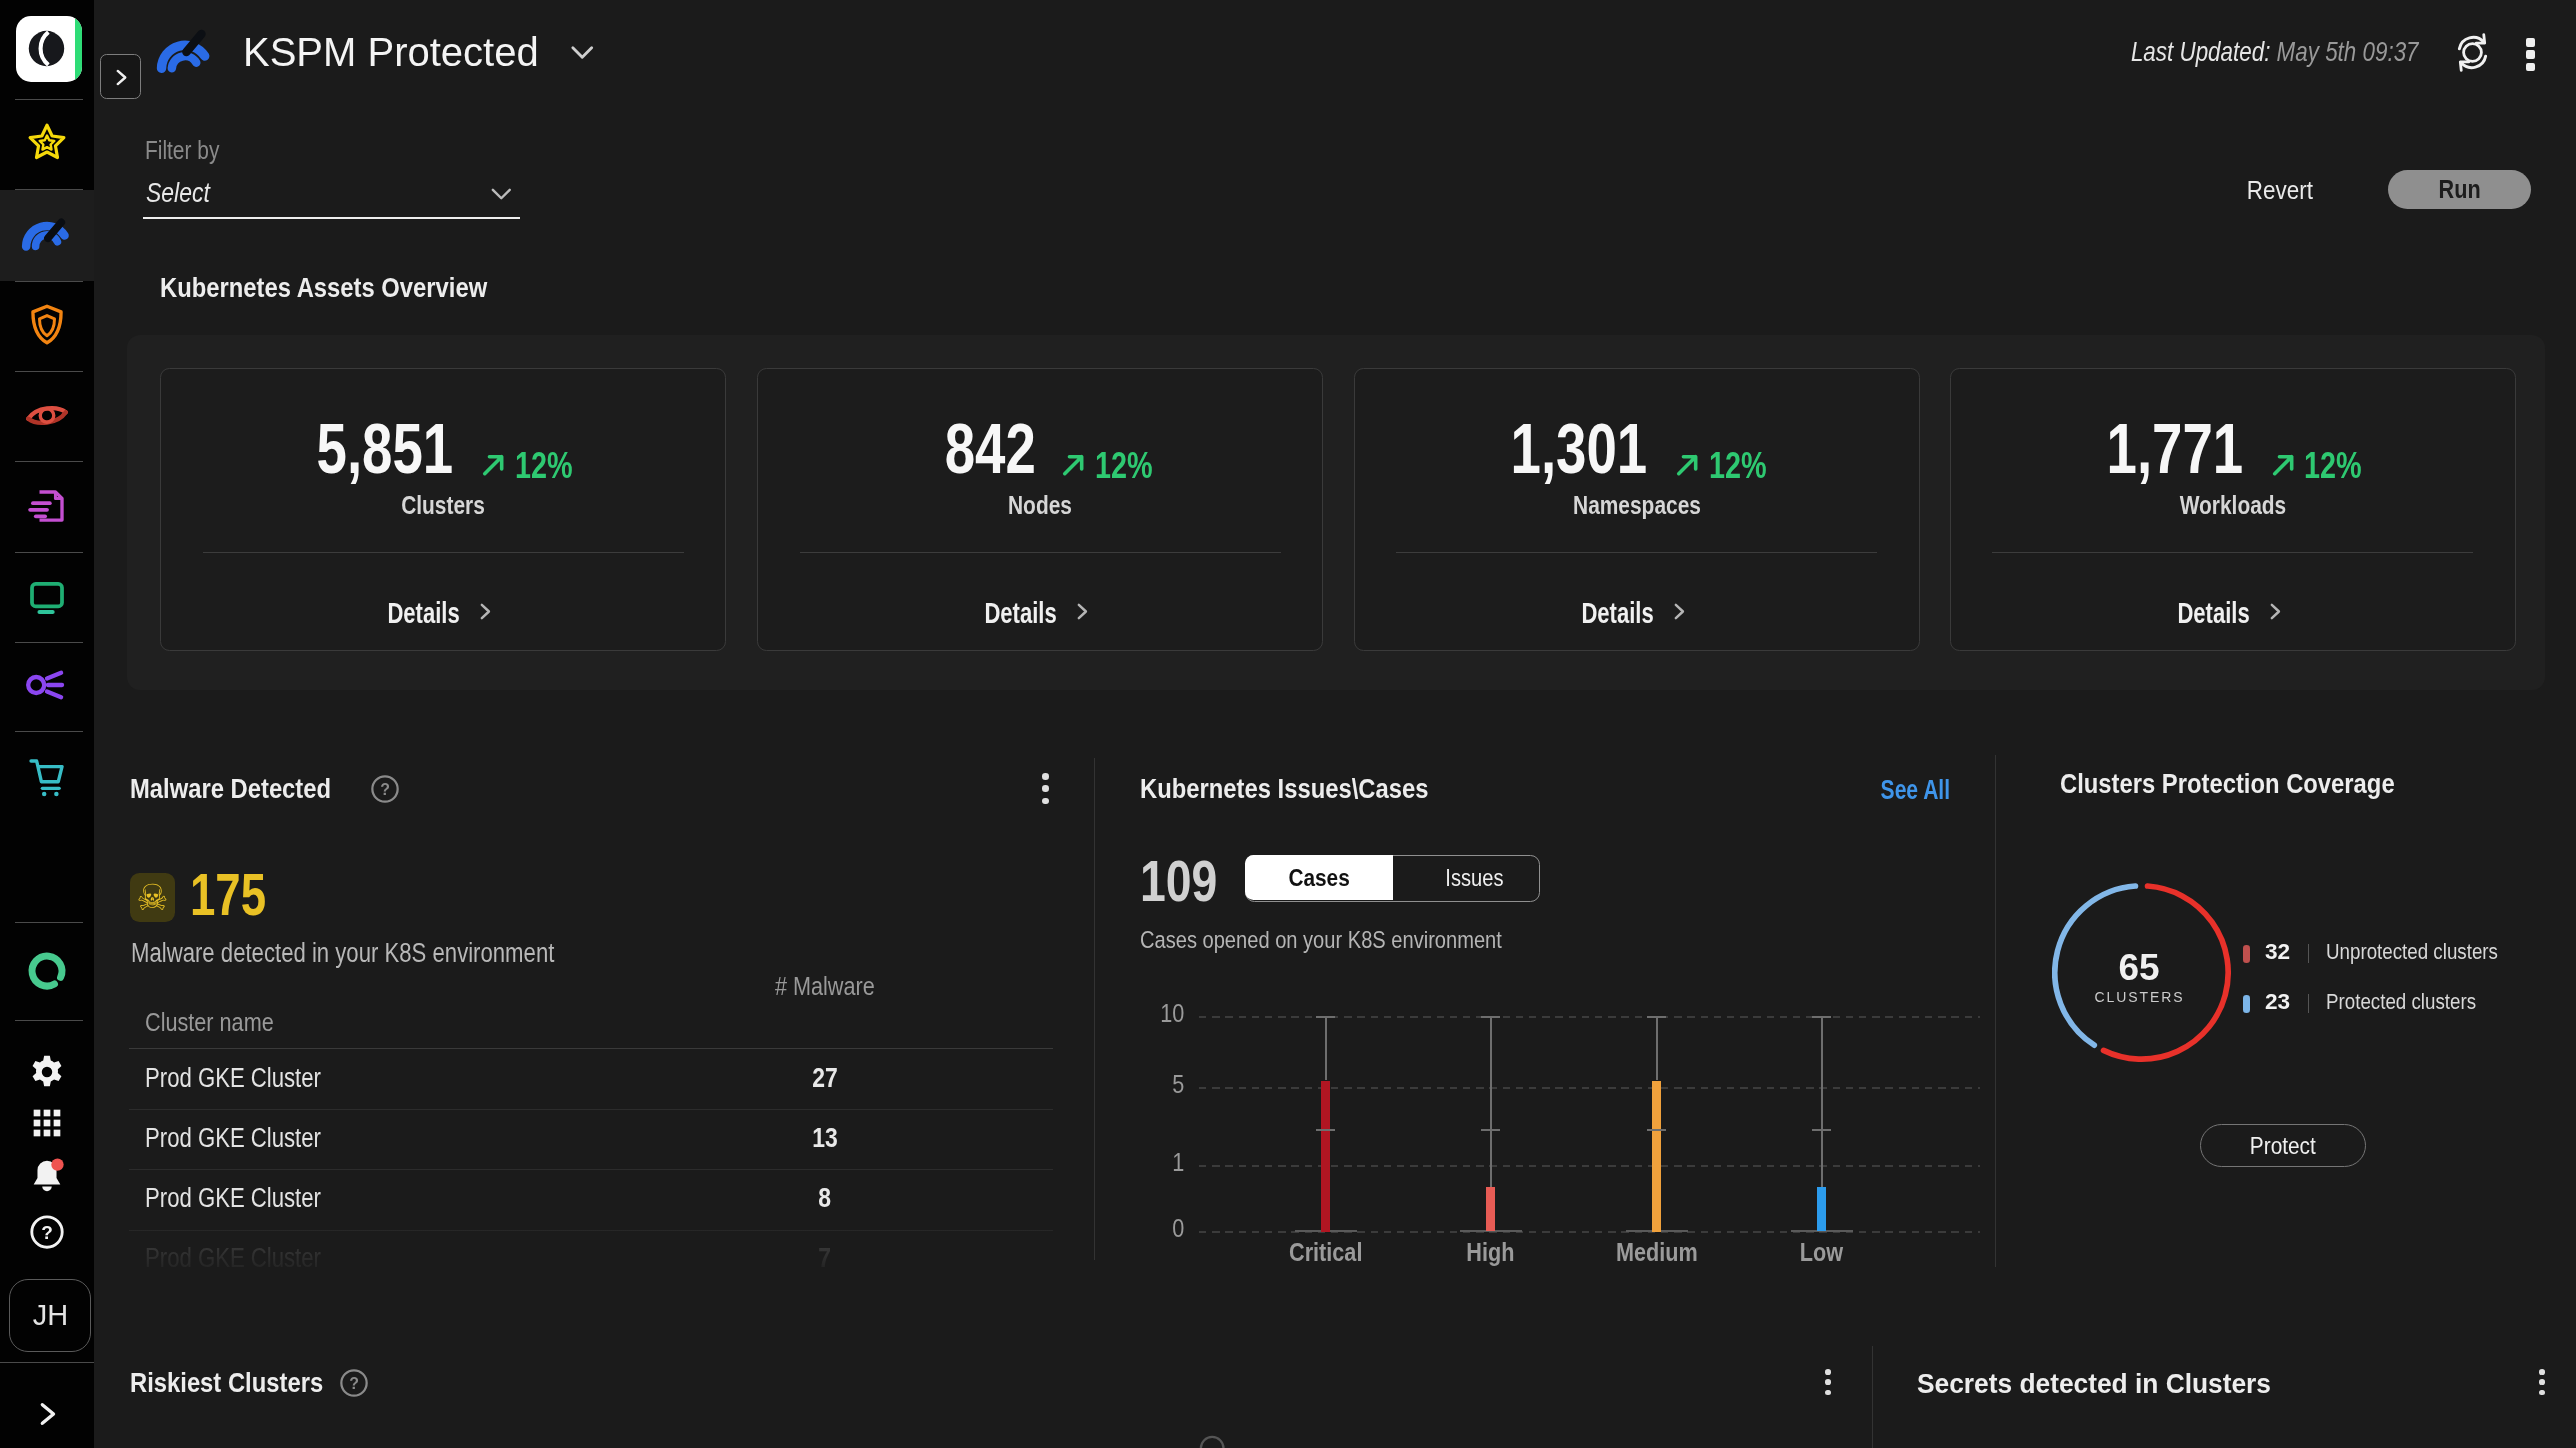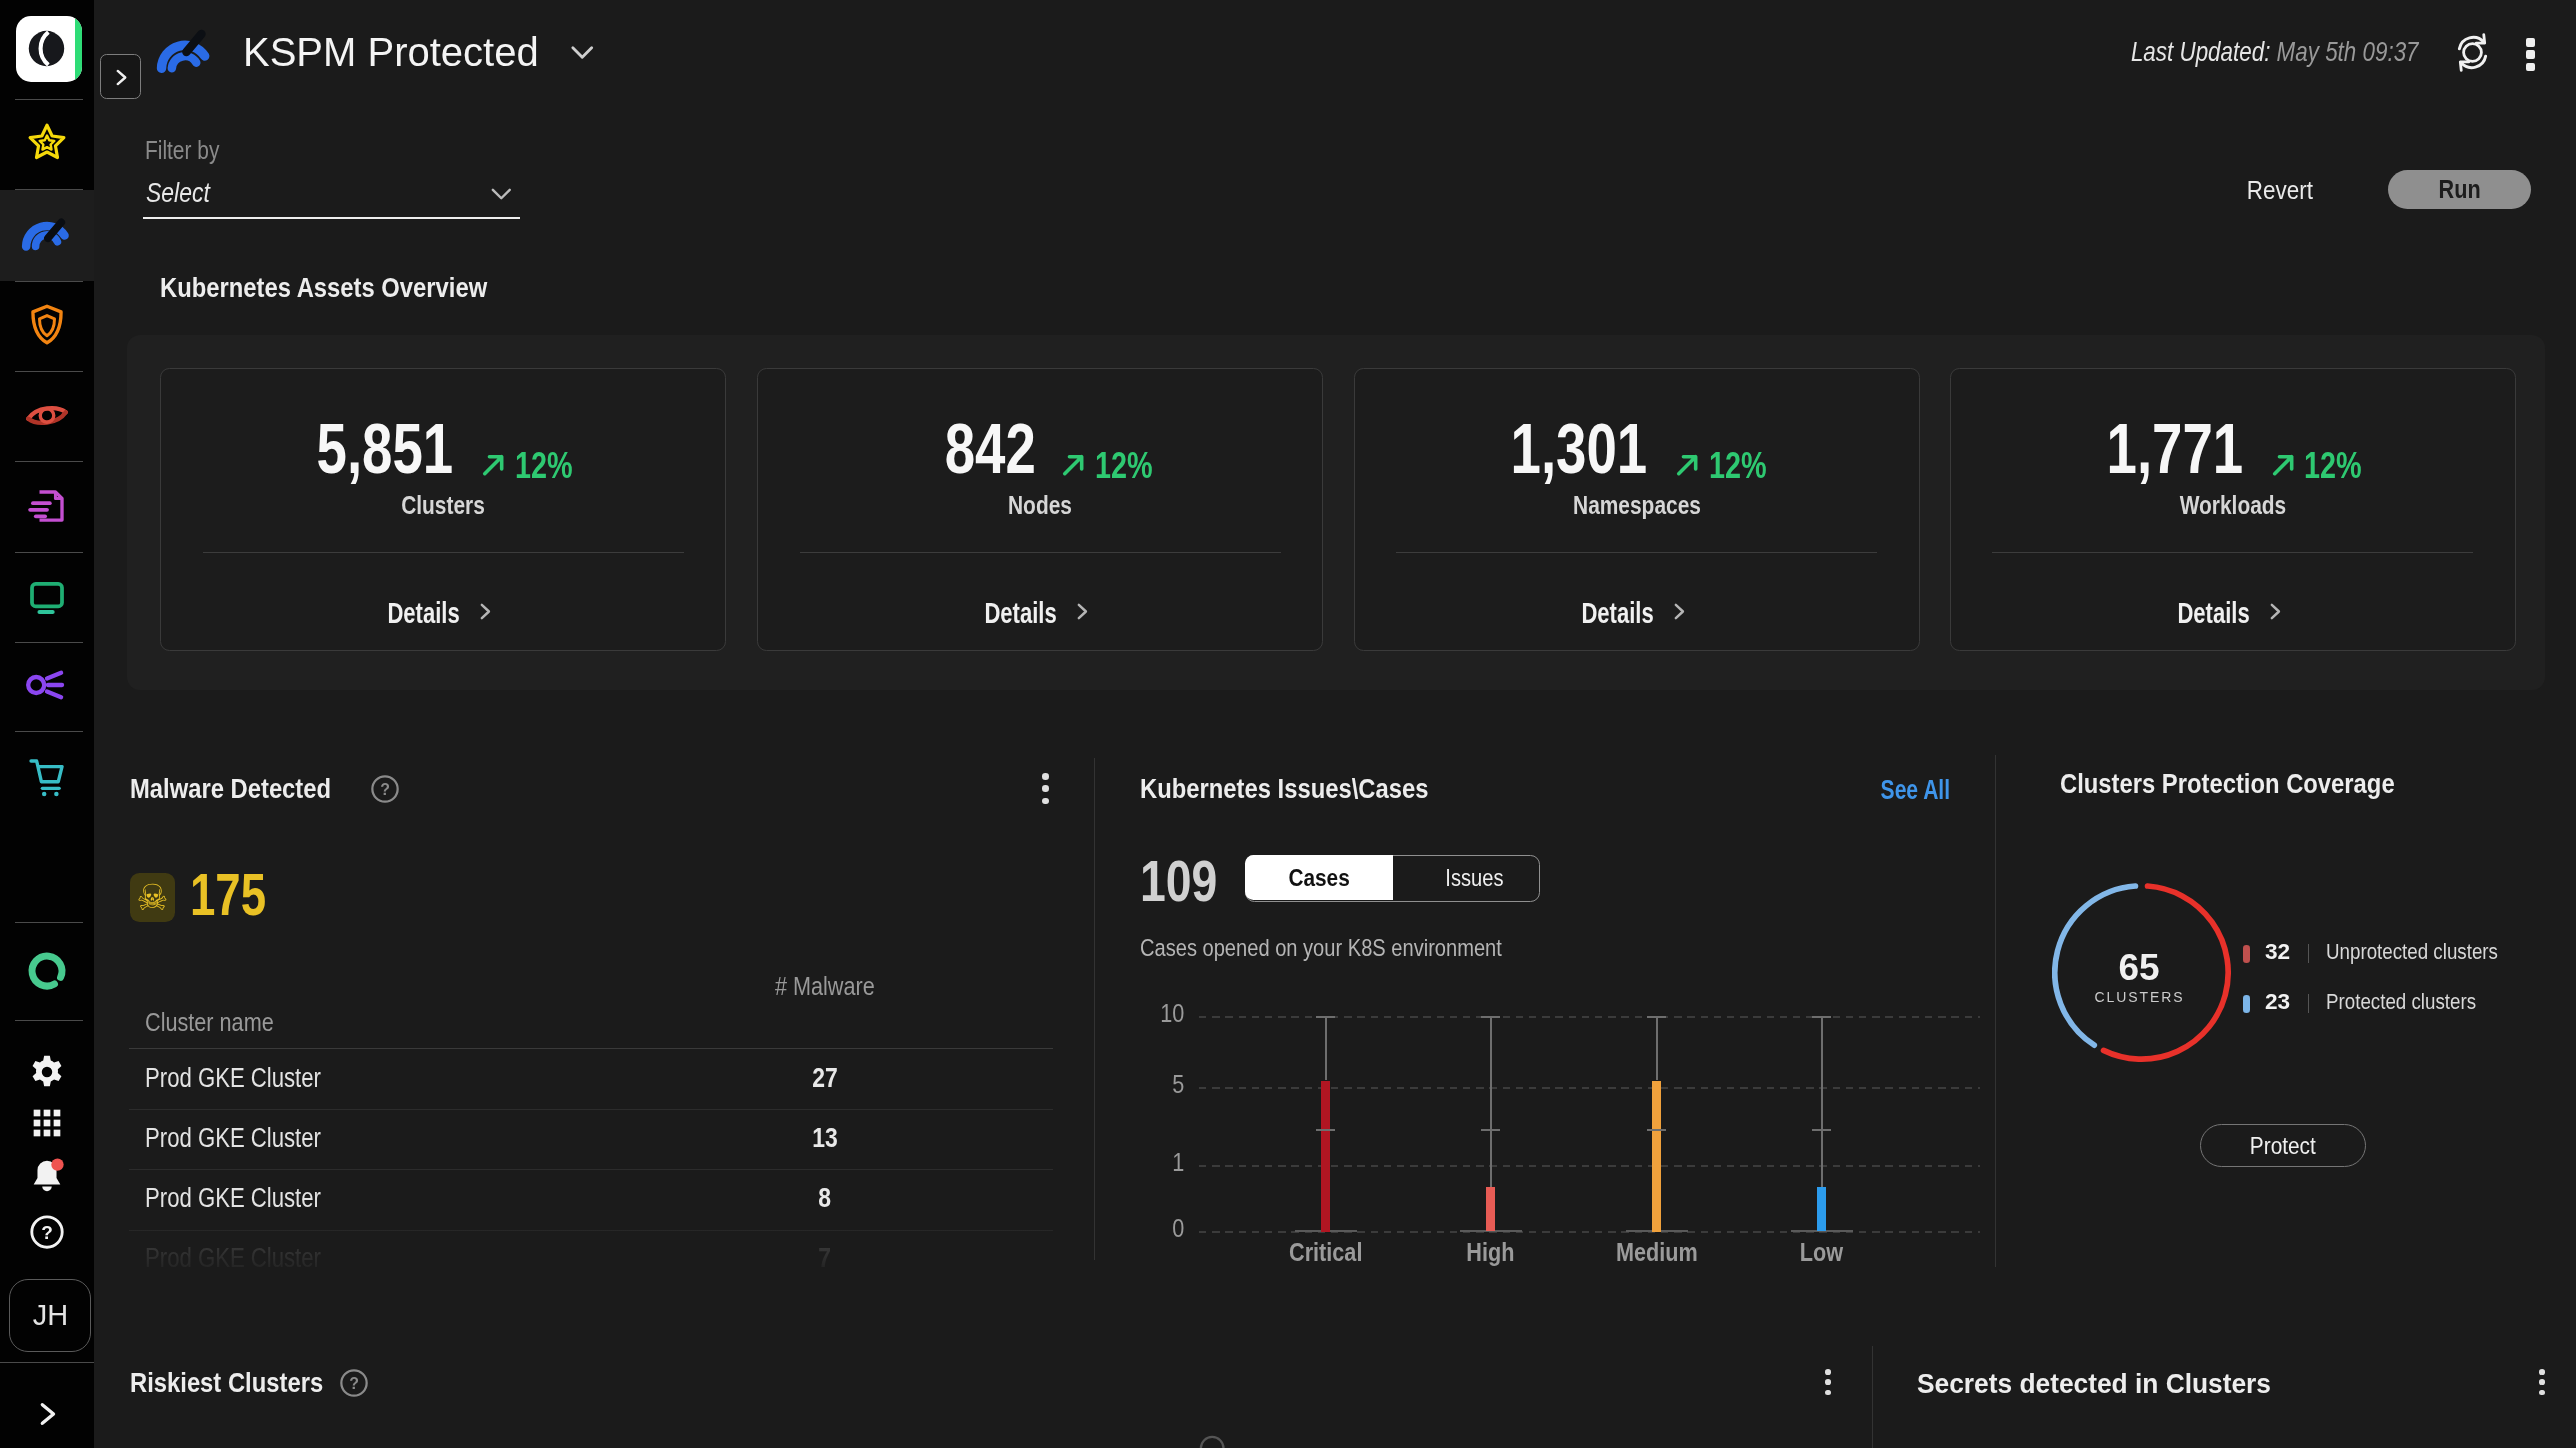--- a/index.html
+++ b/index.html
@@ -236,20 +236,21 @@
   <div class="abs" style="left:1042px; top:773px;">
     <div style="width:6.6px; height:6.6px; background:#e0e0e0; border-radius:50%; margin-bottom:5.7px;"></div>
     <div style="width:6.6px; height:6.6px; background:#e0e0e0; border-radius:50%; margin-bottom:5.7px;"></div>
     <div style="width:6.6px; height:6.6px; background:#e0e0e0; border-radius:50%;"></div>
   </div>
 
   <div class="abs" style="left:130px; top:873px; width:45px; height:49px; background:#403a12; border-radius:9.4px; display:flex; align-items:center; justify-content:center;">
     <span style="font-size:36px; color:#e9c125;">☠</span>
   </div>
   <div class="abs" style="left:190px; top:865px; font-size:60px; line-height:60px; font-weight:bold; color:#e9c125;"><span class="sx" style="transform:scaleX(0.76);">175</span></div>
+  <div class="abs" style="left:131px; top:938px; font-size:27px; color:#b8b8b8;"><span class="sx" style="transform:scaleX(0.82);">Malware detected in your K8S environment</span></div>
 
   <div class="abs" style="left:145px; top:1007px; font-size:26.4px; color:#999;"><span class="sx" style="transform:scaleX(0.82);">Cluster name</span></div>
   <div class="abs" style="left:726px; top:971px; width:198px; text-align:center; font-size:26.4px; color:#999;"><span class="sxc" style="transform:scaleX(0.82);"># Malware</span></div>
   <div class="abs" style="left:129px; top:1048px; width:924px; height:0.9px; background:#3a3a3a;"></div>
 
   <div id="malrows">
       <div class="abs" style="left:145px; top:1063px; font-size:27px; color:#e3e3e3; opacity:1;"><span class="sx" style="transform:scaleX(0.82);">Prod GKE Cluster</span></div>
       <div class="abs" style="left:726px; top:1063px; width:198px; text-align:center; font-size:27px; font-weight:bold; color:#e8e8e8; opacity:1;"><span class="sxc" style="transform:scaleX(0.85);">27</span></div>
       <div class="abs" style="left:129px; top:1109px; width:924px; height:0.9px; background:#2c2c2c;"></div>
       <div class="abs" style="left:145px; top:1123px; font-size:27px; color:#e3e3e3; opacity:1;"><span class="sx" style="transform:scaleX(0.82);">Prod GKE Cluster</span></div>
@@ -272,21 +273,21 @@
   <div class="abs" style="left:1140px; top:852px; font-size:58px; line-height:58px; font-weight:600; color:#d0d0d0;"><span class="sx" style="transform:scaleX(0.80);">109</span></div>
 
   <div class="abs" style="left:1245px; top:855px; width:295px; height:47px; border:1.9px solid #909090; border-radius:9.4px; background:#1b1b1b;">
     <div class="abs" style="left:-0.9px; top:-0.9px; width:148px; height:45px; background:#ffffff; border-radius:8.5px 0 0 8.5px; display:flex; align-items:center; justify-content:center; font-size:24.5px; font-weight:bold; color:#111;">
         <span class="sxc" style="transform:scaleX(0.85);">Cases</span>
       </div>
     <div class="abs" style="left:147px; top:0; width:146px; height:43px; display:flex; align-items:center; justify-content:center; font-size:24.5px; color:#f0f0f0;padding-left:16px;">
         <span class="sxc" style="transform:scaleX(0.82);">Issues</span>
       </div>
   </div>
-  <div class="abs" style="left:1140px; top:926px; font-size:24.5px; color:#b5b5b5;margin-top:8px;"><span class="sx" style="transform:scaleX(0.82);">Cases opened on your K8S environment</span></div>
+  <div class="abs" style="left:1140px; top:926px; font-size:24.5px; color:#b5b5b5;"><span class="sx" style="transform:scaleX(0.82);">Cases opened on your K8S environment</span></div>
 
   <div id="chart">
       <div class="abs" style="left:1199px; top:1016px; width:781px; height:1.9px; background:repeating-linear-gradient(90deg,#3b3b3b 0 7.5px,transparent 7.5px 13.2px);"></div>
       <div class="abs" style="left:1131px; top:999px; width:53px; text-align:right; font-size:25.5px; color:#9a9a9a;"><span class="sxr" style="transform:scaleX(0.85);">10</span></div>
       <div class="abs" style="left:1199px; top:1087px; width:781px; height:1.9px; background:repeating-linear-gradient(90deg,#3b3b3b 0 7.5px,transparent 7.5px 13.2px);"></div>
       <div class="abs" style="left:1131px; top:1070px; width:53px; text-align:right; font-size:25.5px; color:#9a9a9a;"><span class="sxr" style="transform:scaleX(0.85);">5</span></div>
       <div class="abs" style="left:1199px; top:1165px; width:781px; height:1.9px; background:repeating-linear-gradient(90deg,#3b3b3b 0 7.5px,transparent 7.5px 13.2px);"></div>
       <div class="abs" style="left:1131px; top:1148px; width:53px; text-align:right; font-size:25.5px; color:#9a9a9a;"><span class="sxr" style="transform:scaleX(0.85);">1</span></div>
       <div class="abs" style="left:1199px; top:1231px; width:781px; height:1.9px; background:repeating-linear-gradient(90deg,#3b3b3b 0 7.5px,transparent 7.5px 13.2px);"></div>
       <div class="abs" style="left:1131px; top:1214px; width:53px; text-align:right; font-size:25.5px; color:#9a9a9a;"><span class="sxr" style="transform:scaleX(0.85);">0</span></div>

